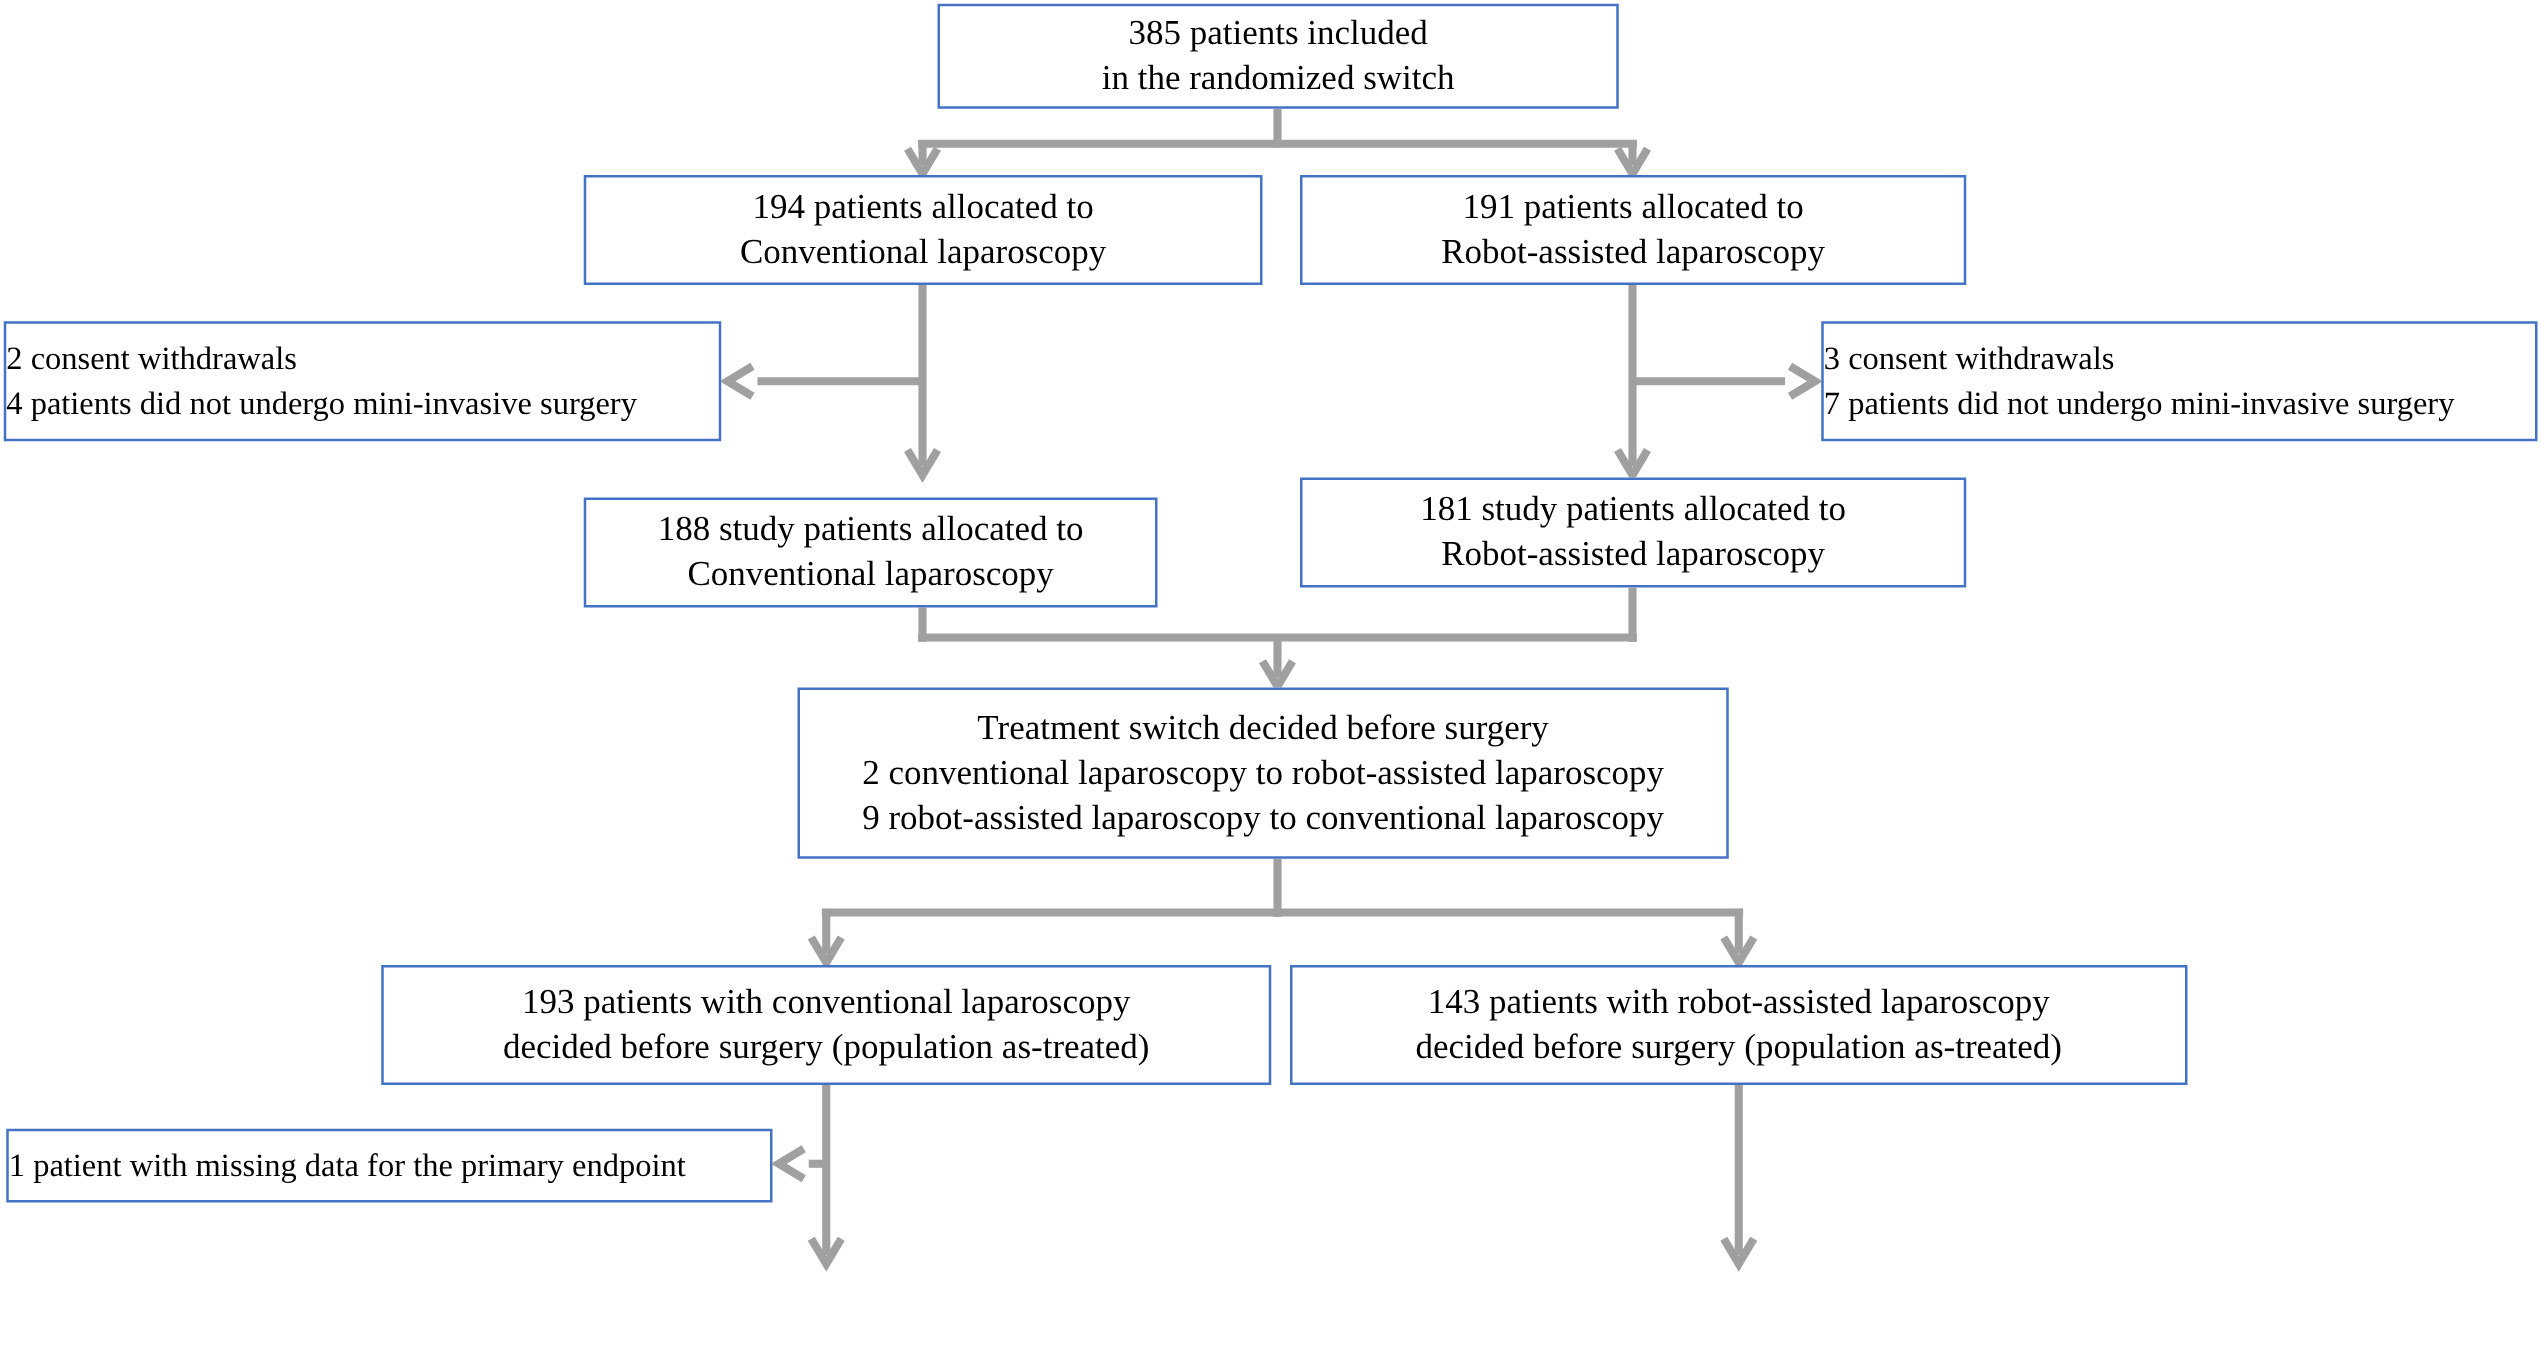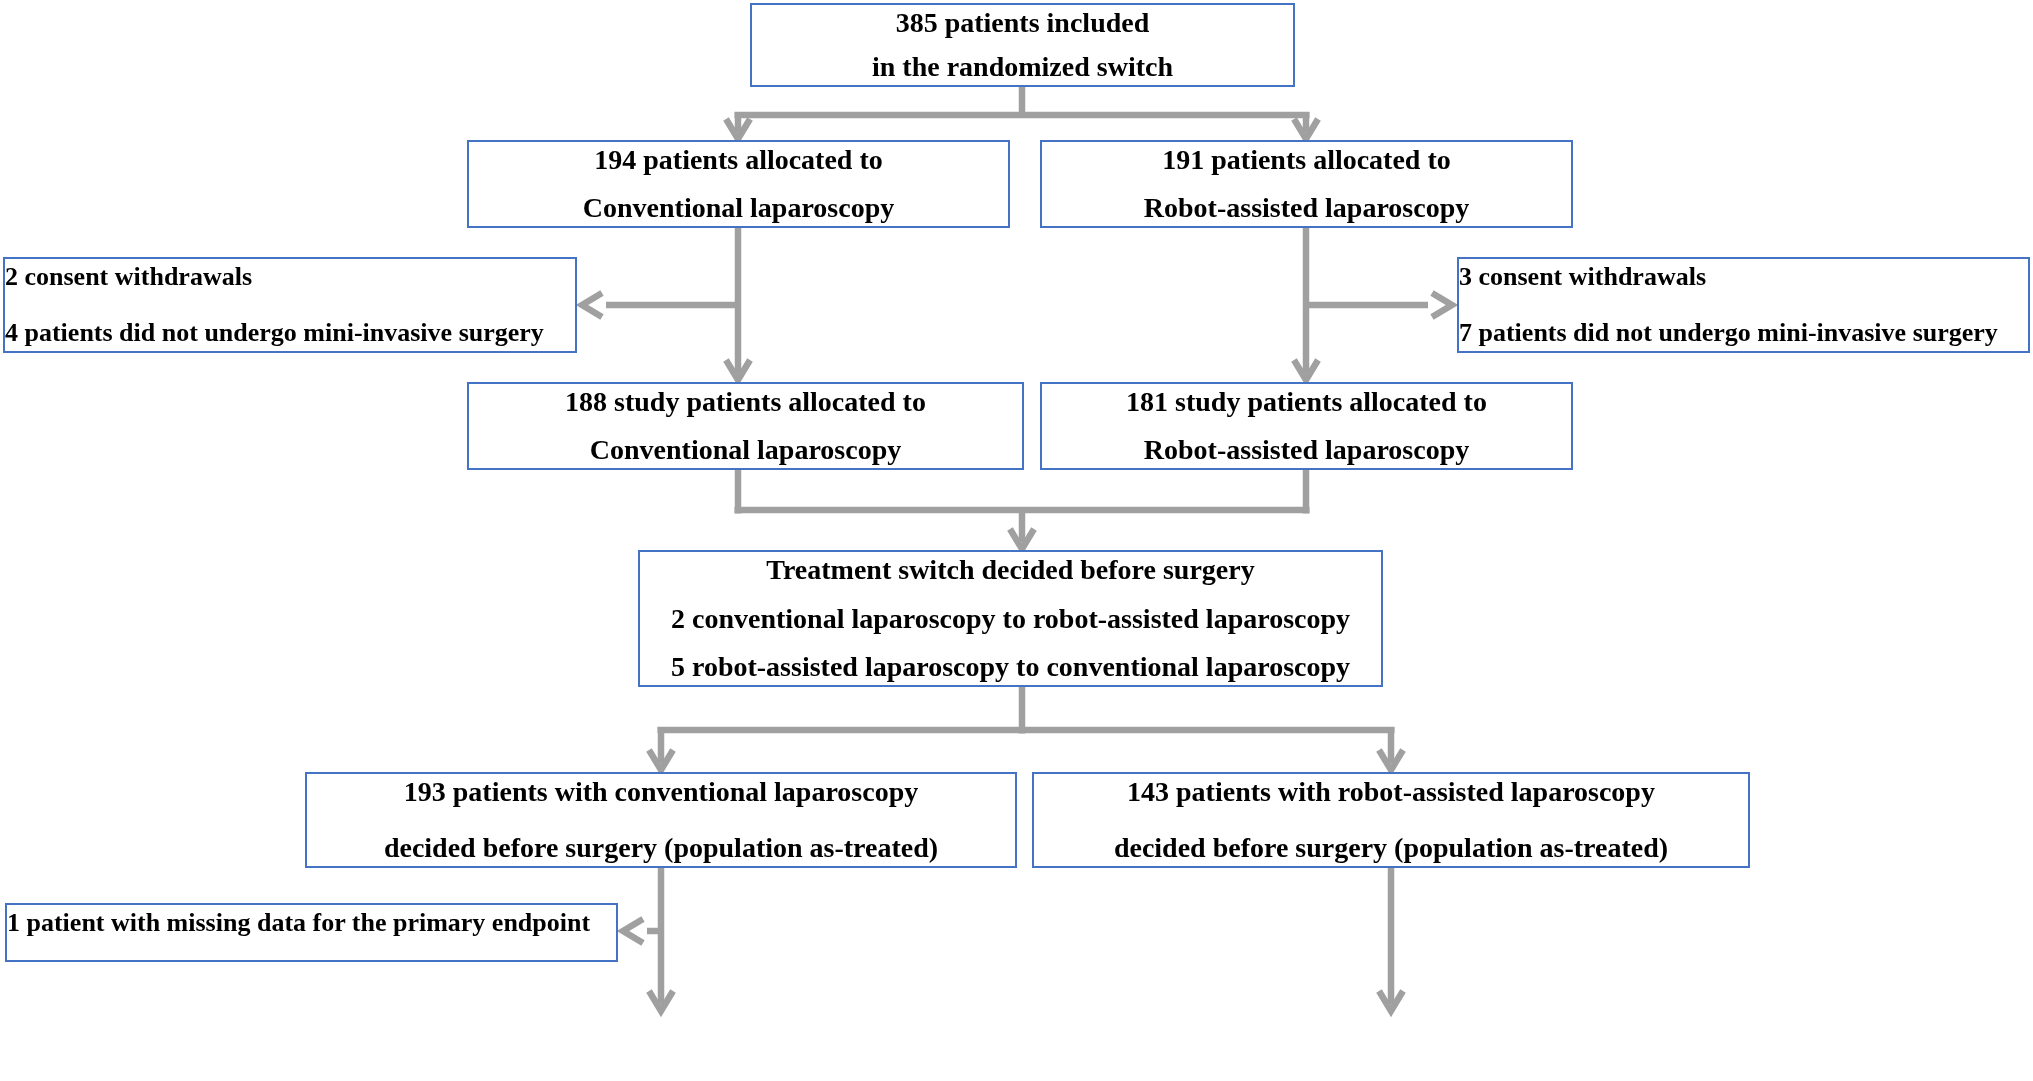--- a/index.html
+++ b/index.html
@@ -12,22 +12,22 @@
     overflow:hidden;
   }
   .connectors{position:absolute;left:0;top:0;z-index:1;}
   .connectors line,.connectors path{
     stroke:#a0a0a0;stroke-width:6.5;fill:none;
     stroke-linecap:butt;stroke-linejoin:miter;
   }
   .box{
     position:absolute;z-index:2;box-sizing:border-box;
     background:#ffffff;border:2.5px solid #4472c4;
-    display:flex;flex-direction:column;justify-content:space-between;
-    font-size:28px;line-height:36px;font-weight:bold;
+    display:flex;flex-direction:column;justify-content:center;
+    font-size:28px;line-height:36px;
   }
   .box .ln{white-space:nowrap;}
   .center{align-items:center;text-align:center;}
   .leftal{align-items:flex-start;text-align:left;padding-left:0;padding-right:6px;}
   .small{font-size:26px;}
 </style>
 </head>
 <body>
 
 <div class="canvas">
@@ -105,34 +105,34 @@
   <div class="box leftal small" style="left:3px;top:257px;width:574px;height:96px">
     <div class="ln">2 consent withdrawals</div>
     <div class="ln">4 patients did not undergo mini-invasive surgery</div>
   </div>
 
   <div class="box leftal small" style="left:1457px;top:257px;width:573px;height:96px">
     <div class="ln">3 consent withdrawals</div>
     <div class="ln">7 patients did not undergo mini-invasive surgery</div>
   </div>
 
-  <div class="box center" style="left:467px;top:382px;width:557px;height:88px">
+  <div class="box center" style="left:467px;top:398px;width:459px;height:88px">
     <div class="ln">188 study patients allocated to</div>
     <div class="ln">Conventional laparoscopy</div>
   </div>
 
   <div class="box center" style="left:1040px;top:382px;width:533px;height:88px">
     <div class="ln">181 study patients allocated to</div>
     <div class="ln">Robot-assisted laparoscopy</div>
   </div>
 
   <div class="box center" style="left:638px;top:550px;width:745px;height:137px">
     <div class="ln">Treatment switch decided before surgery</div>
     <div class="ln">2 conventional laparoscopy to robot-assisted laparoscopy</div>
-    <div class="ln">5 robot-assisted laparoscopy to conventional laparoscopy</div>
+    <div class="ln">9 robot-assisted laparoscopy to conventional laparoscopy</div>
   </div>
 
   <div class="box center" style="left:305px;top:772px;width:712px;height:96px">
     <div class="ln">193 patients with conventional laparoscopy</div>
     <div class="ln">decided before surgery (population as-treated)</div>
   </div>
 
   <div class="box center" style="left:1032px;top:772px;width:718px;height:96px">
     <div class="ln">143 patients with robot-assisted laparoscopy</div>
     <div class="ln">decided before surgery (population as-treated)</div>

